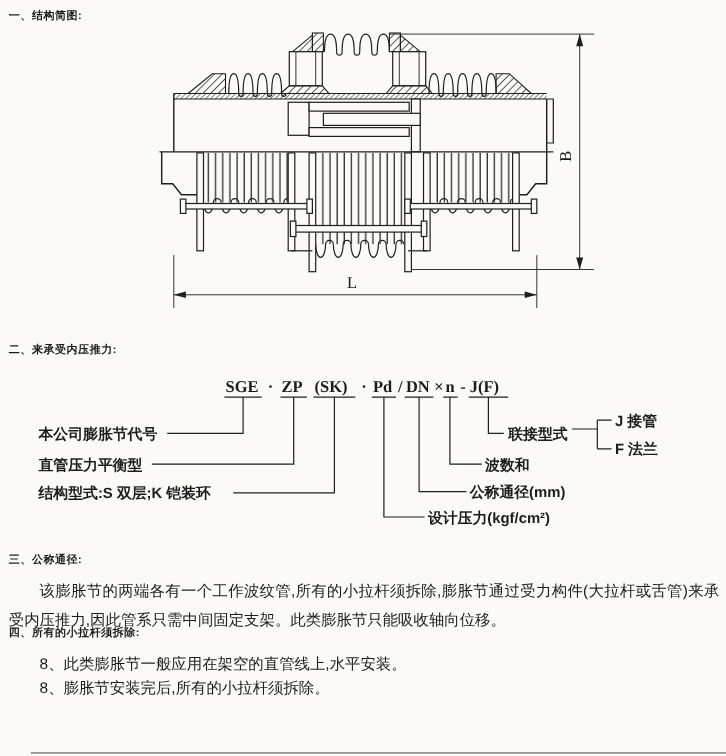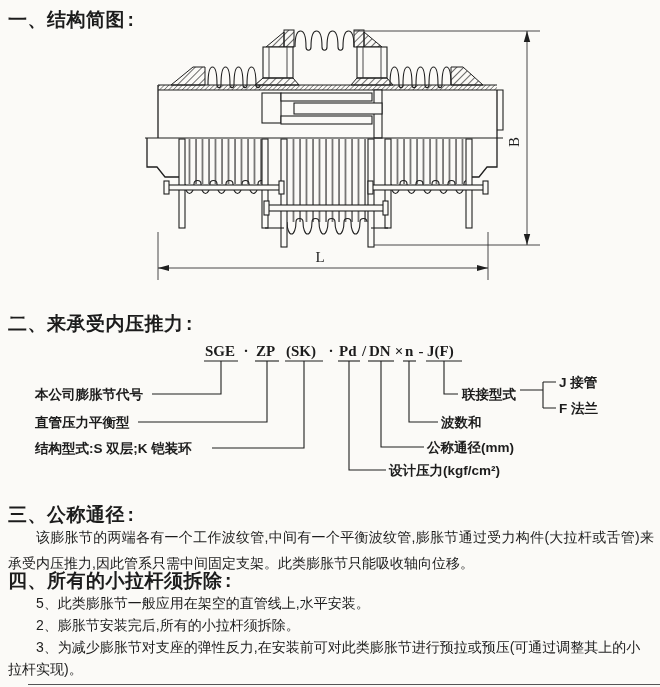--- a/index.html
+++ b/index.html
@@ -2,21 +2,21 @@
 <html><head>
 <meta charset="utf-8">
 <style>
   html,body{margin:0;padding:0;}
   body{
     width:660px;height:687px;position:relative;overflow:hidden;
     background:#fbfaf7;color:#1c1c1c;
     font-family:"Liberation Sans","DejaVu Sans",sans-serif;
   }
   .abs{position:absolute;}
-  .h{font-size:19px;font-weight:bold;letter-spacing:.5px;font-family:Liberation Mono, monospace;}
+  .h{font-size:10px;font-weight:bold;letter-spacing:.5px;}
   .body-text{font-size:14px;line-height:26px;text-align:justify;}
   .body-text p{margin:0;text-indent:2em;}
   .notes{font-size:14px;line-height:22px;}
   .notes p{margin:0;text-indent:2em;}
   svg{position:absolute;left:0;}
   svg text{fill:#1c1c1c;}
   .cjk-label{font-family:"Liberation Sans","DejaVu Sans",sans-serif;font-size:13.5px;font-weight:600;}
   .code-tok{font-family:"Liberation Serif","DejaVu Serif",serif;font-size:15px;font-weight:bold;}
   .dim-lab{font-family:"Liberation Serif","DejaVu Serif",serif;font-size:15px;}
   .ln{stroke:#1f1f1f;stroke-width:1.1;fill:none;}
@@ -236,23 +236,22 @@
   <text class="cjk-label" x="462" y="401">联接型式</text>
   <text class="cjk-label" x="559" y="389">J 接管</text>
   <text class="cjk-label" x="559" y="415">F 法兰</text>
   <text class="cjk-label" x="441" y="429">波数和</text>
   <text class="cjk-label" x="427" y="454">公称通径(mm)</text>
   <text class="cjk-label" x="389" y="477">设计压力(kgf/cm²)</text>
 </svg>
 
 <div class="abs h" style="top:502px;left:8px;">三、公称通径:</div>
 <div class="abs body-text" style="top:524px;left:8px;width:646px;">
-  <p>该膨胀节的两端各有一个工作波纹管,中间有一个平衡波纹管,膨胀节通过受力构件(大拉杆或舌管)来承受内压推力,因此管系只需中间固定支架。此类膨胀节只能吸收轴向位移。</p>
+  <p>该膨胀节的两端各有一个工作波纹管,所有的小拉杆须拆除,膨胀节通过受力构件(大拉杆或舌管)来承受内压推力,因此管系只需中间固定支架。此类膨胀节只能吸收轴向位移。</p>
 </div>
 
 <div class="abs h" style="top:568px;left:8px;">四、所有的小拉杆须拆除:</div>
 <div class="abs notes" style="top:592px;left:8px;width:646px;">
-  <p>5、此类膨胀节一般应用在架空的直管线上,水平安装。</p>
-  <p>2、膨胀节安装完后,所有的小拉杆须拆除。</p>
-  <p>3、为减少膨胀节对支座的弹性反力,在安装前可对此类膨胀节进行预拉或预压(可通过调整其上的小拉杆实现)。</p>
+  <p>8、此类膨胀节一般应用在架空的直管线上,水平安装。</p>
+  <p>8、膨胀节安装完后,所有的小拉杆须拆除。</p>
 </div>
 
 <div id="bottom-rule"></div>
 
 </body></html>

